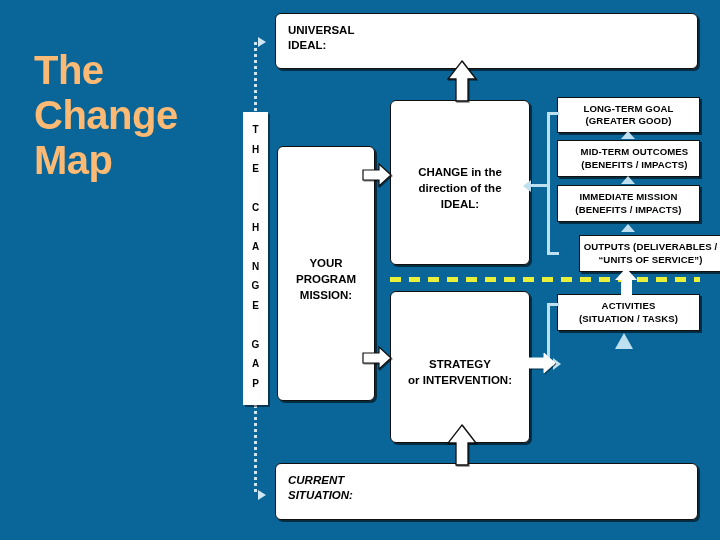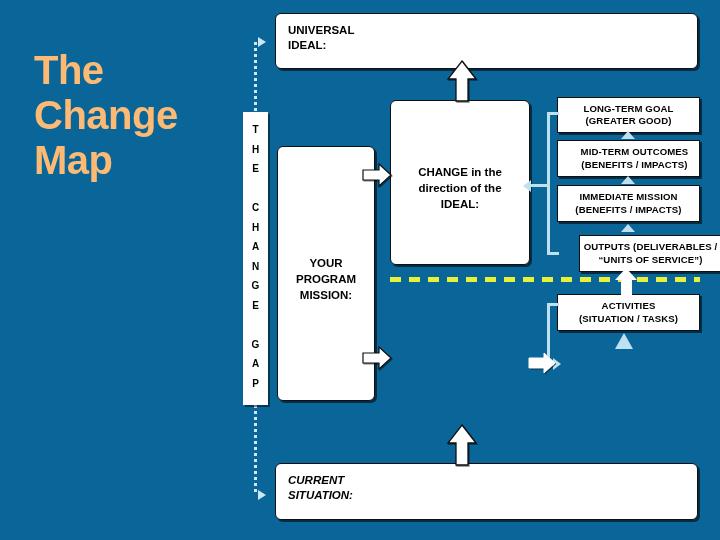--- a/index.html
+++ b/index.html
@@ -162,20 +162,24 @@
 PROGRAM
 MISSION:</span>
   </div>
 
   <div class="box rounded center-txt" style="left:390px;top:100px;width:140px;height:165px;">
     <span>CHANGE in the
 direction of the
 IDEAL:</span>
   </div>
 
+  <div class="box rounded center-txt" style="left:390px;top:291px;width:140px;height:152px;">
+    <span>STRATEGY
+or INTERVENTION:</span>
+  </div>
 
   <div class="box rounded pad-left" style="left:275px;top:463px;width:423px;height:57px;font-style:italic;">CURRENT
 SITUATION:</div>
 
   <div class="box rounded-sm rbox" style="left:557px;top:97px;width:143px;height:36px;">
     <span>LONG-TERM GOAL
 (GREATER GOOD)</span>
   </div>
   <div class="box rounded-sm rbox" style="left:557px;top:140px;width:143px;height:37px;padding-left:12px;">
     <span>MID-TERM OUTCOMES

